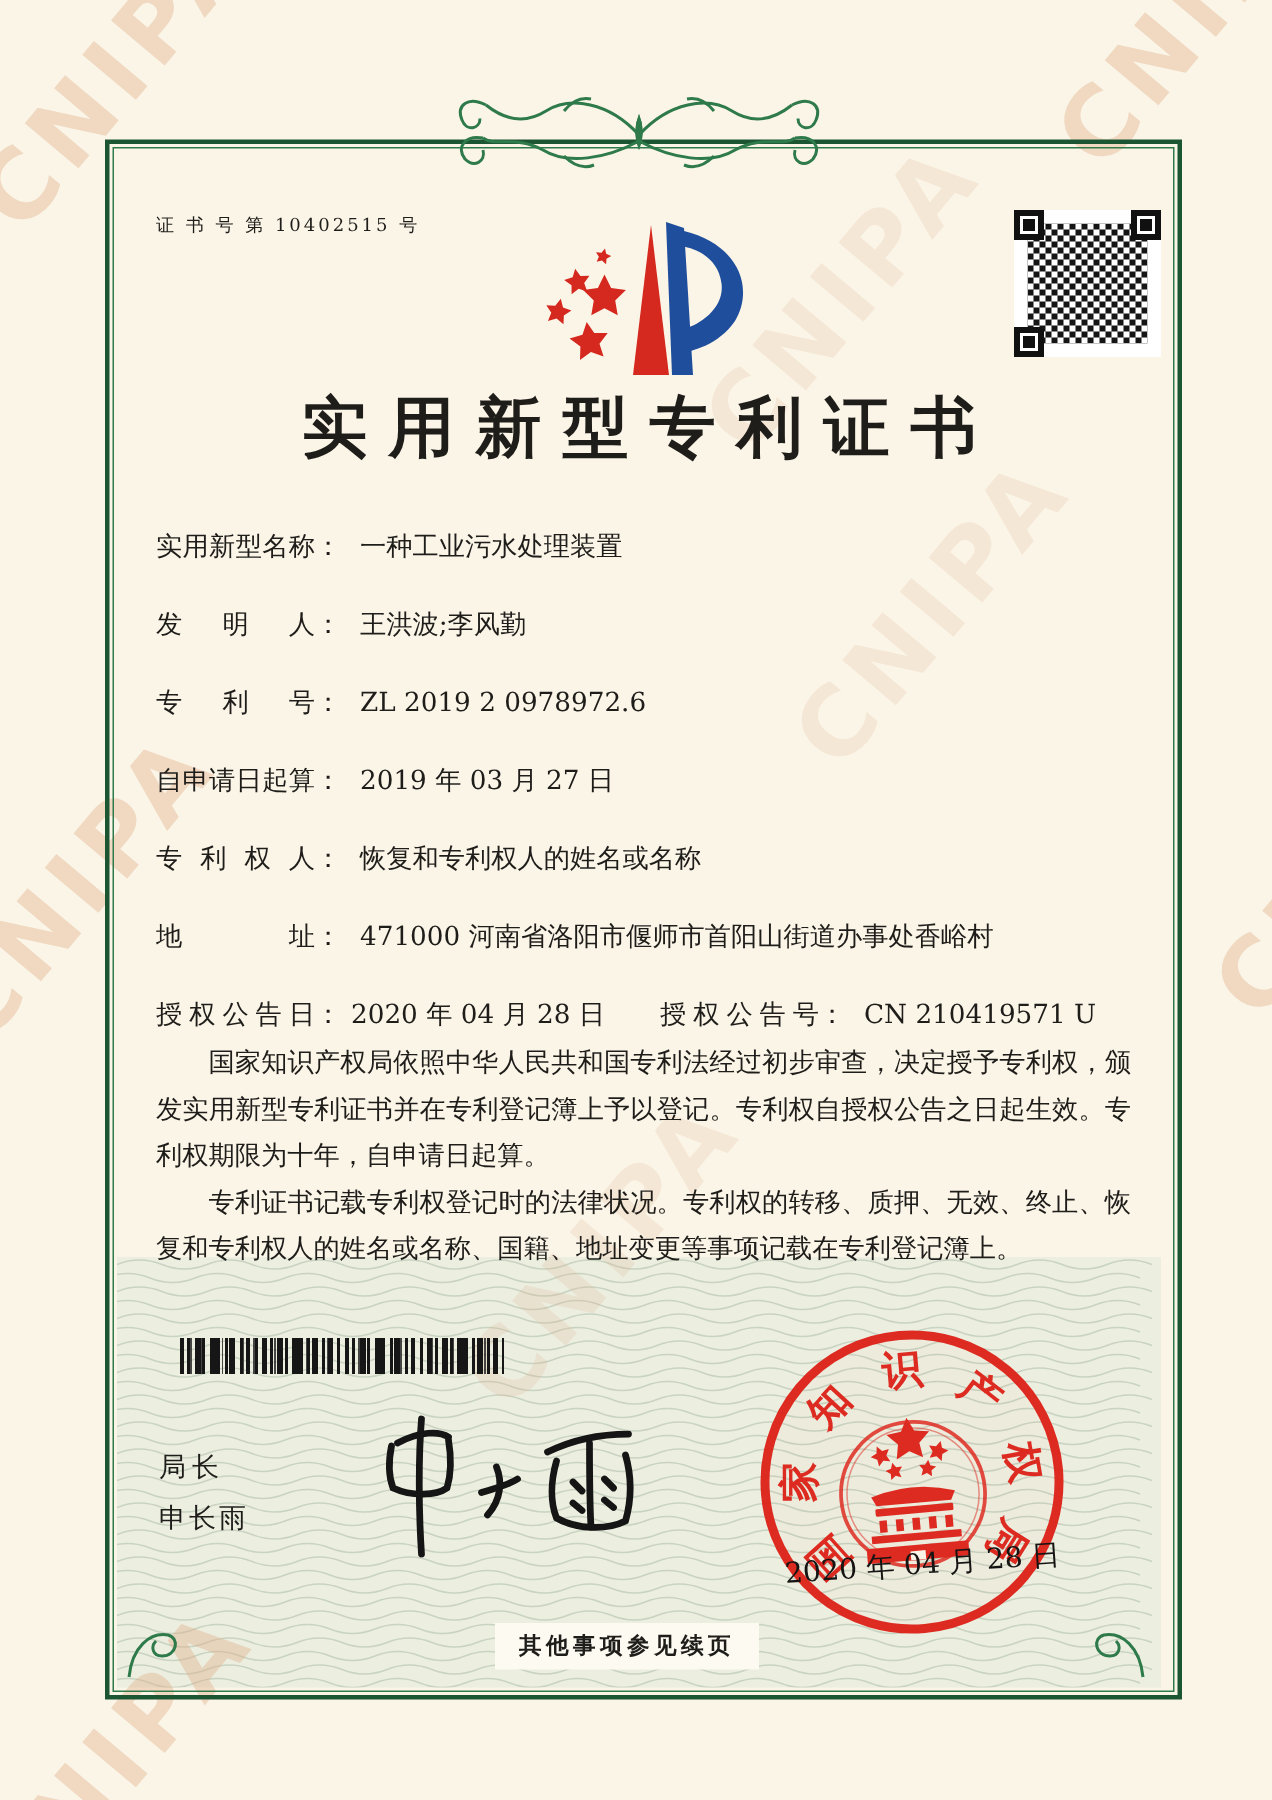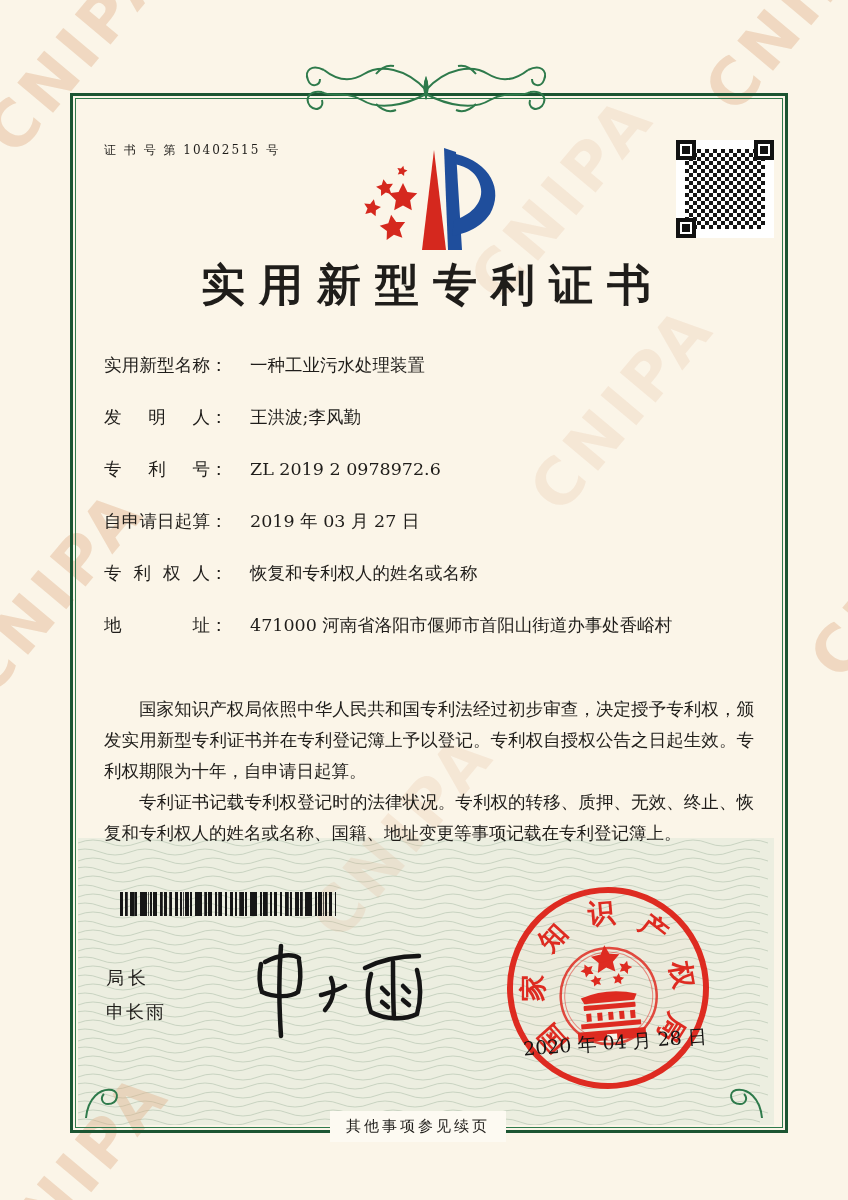--- a/index.html
+++ b/index.html
@@ -35,21 +35,21 @@
   .fd.tl{left:0;top:0;} .fd.tr{right:0;top:0;} .fd.bl{left:0;bottom:0;}
   .title{
     position:absolute; left:70px; top:256px; width:712px; text-align:center;
     font-size:44px; font-weight:bold; letter-spacing:14px; text-indent:14px; z-index:3;
   }
   
   .fields{position:absolute; left:104px; top:354px; width:620px; font-size:17.5px; z-index:3;}
   .f-row{height:23px; line-height:23px; margin-bottom:29px; white-space:nowrap;}
   .f-label{display:inline-block; width:106px; text-align:justify; text-align-last:justify; vertical-align:top;}
   .f-colon{display:inline-block; width:18px; vertical-align:top;}
-  .f-value{margin-left:22px;}
+  .f-value{margin-left:12px;}
   .f-value.fixed{display:inline-block; width:206px; margin-left:6px;}
   
   .paras{position:absolute; left:104px; top:694px; width:650px; font-size:17.5px;
     line-height:31px; text-align:justify; z-index:3;}
   .paras p{margin:0; text-indent:2em;}
   
   .barcode{position:absolute; left:120px; top:892px; width:216px; height:24px; z-index:3;
     background-image:
       repeating-linear-gradient(90deg,#161616 0 2px, rgba(0,0,0,0) 2px 5px),
       repeating-linear-gradient(90deg,#161616 0 3px, rgba(0,0,0,0) 3px 11px),
@@ -59,22 +59,22 @@
   .signer{position:absolute; left:106px; top:966px; font-size:18px; letter-spacing:4px; z-index:3;}
   .signer-name{position:absolute; left:106px; top:1000px; font-size:18px; letter-spacing:2px; z-index:3;}
   .sig{position:absolute; left:235px; top:940px; z-index:4;}
   
   .seal{position:absolute; left:504px; top:884px; z-index:4; transform:rotate(-5deg); opacity:.95;}
   .seal-date{position:absolute; left:520px; top:1030px; width:190px; text-align:center;
     font-size:19px; color:#151413; transform:rotate(-4deg); z-index:5; white-space:nowrap;}
   
   .page-no{position:absolute; left:73px; top:1088px; width:706px; text-align:center;
     font-size:14.5px; letter-spacing:2px; z-index:3;}
-  .cont-note{position:absolute; left:330px; top:1111px; padding:6px 16px; background:#fdfaf2;
-    font-size:15px; letter-spacing:3px; z-index:3;}
+  .cont-note{position:absolute; left:330px; top:1082px; padding:6px 16px; background:#fdfaf2;
+    font-size:15px; letter-spacing:3px; z-index:3;font-weight:bold;}
   .orn-top{position:absolute; left:280px; top:60px; z-index:3;}
   .orn-corner{position:absolute; z-index:3;}
   .orn-corner.l{left:80px; top:1080px;}
   .orn-corner.r{left:728px; top:1080px; transform:scaleX(-1);}
 </style>
 </head>
 <body>
 
 <div class="page">
 
@@ -190,20 +190,23 @@
     </div>
     <div class="f-row">
       <span class="f-label">自申请日起算</span><span class="f-colon">：</span><span class="f-value">2019 年 03 月 27 日</span>
     </div>
     <div class="f-row">
       <span class="f-label">专利权人</span><span class="f-colon">：</span><span class="f-value">恢复和专利权人的姓名或名称</span>
     </div>
     <div class="f-row">
       <span class="f-label">地址</span><span class="f-colon">：</span><span class="f-value">471000  河南省洛阳市偃师市首阳山街道办事处香峪村</span>
     </div>
+    <div class="f-row">
+      <span class="f-label">授权公告日</span><span class="f-colon">：</span><span class="f-value fixed">2020 年 04 月 28 日</span><span class="f-label">授权公告号</span><span class="f-colon">：</span><span class="f-value">CN 210419571 U</span>
+    </div>
   </div>
 
   <div class="paras">
     <p>国家知识产权局依照中华人民共和国专利法经过初步审查，决定授予专利权，颁发实用新型专利证书并在专利登记簿上予以登记。专利权自授权公告之日起生效。专利权期限为十年，自申请日起算。</p>
     <p>专利证书记载专利权登记时的法律状况。专利权的转移、质押、无效、终止、恢复和专利权人的姓名或名称、国籍、地址变更等事项记载在专利登记簿上。</p>
   </div>
 
   <div class="barcode"></div>
 
   <div class="signer">局长</div>

